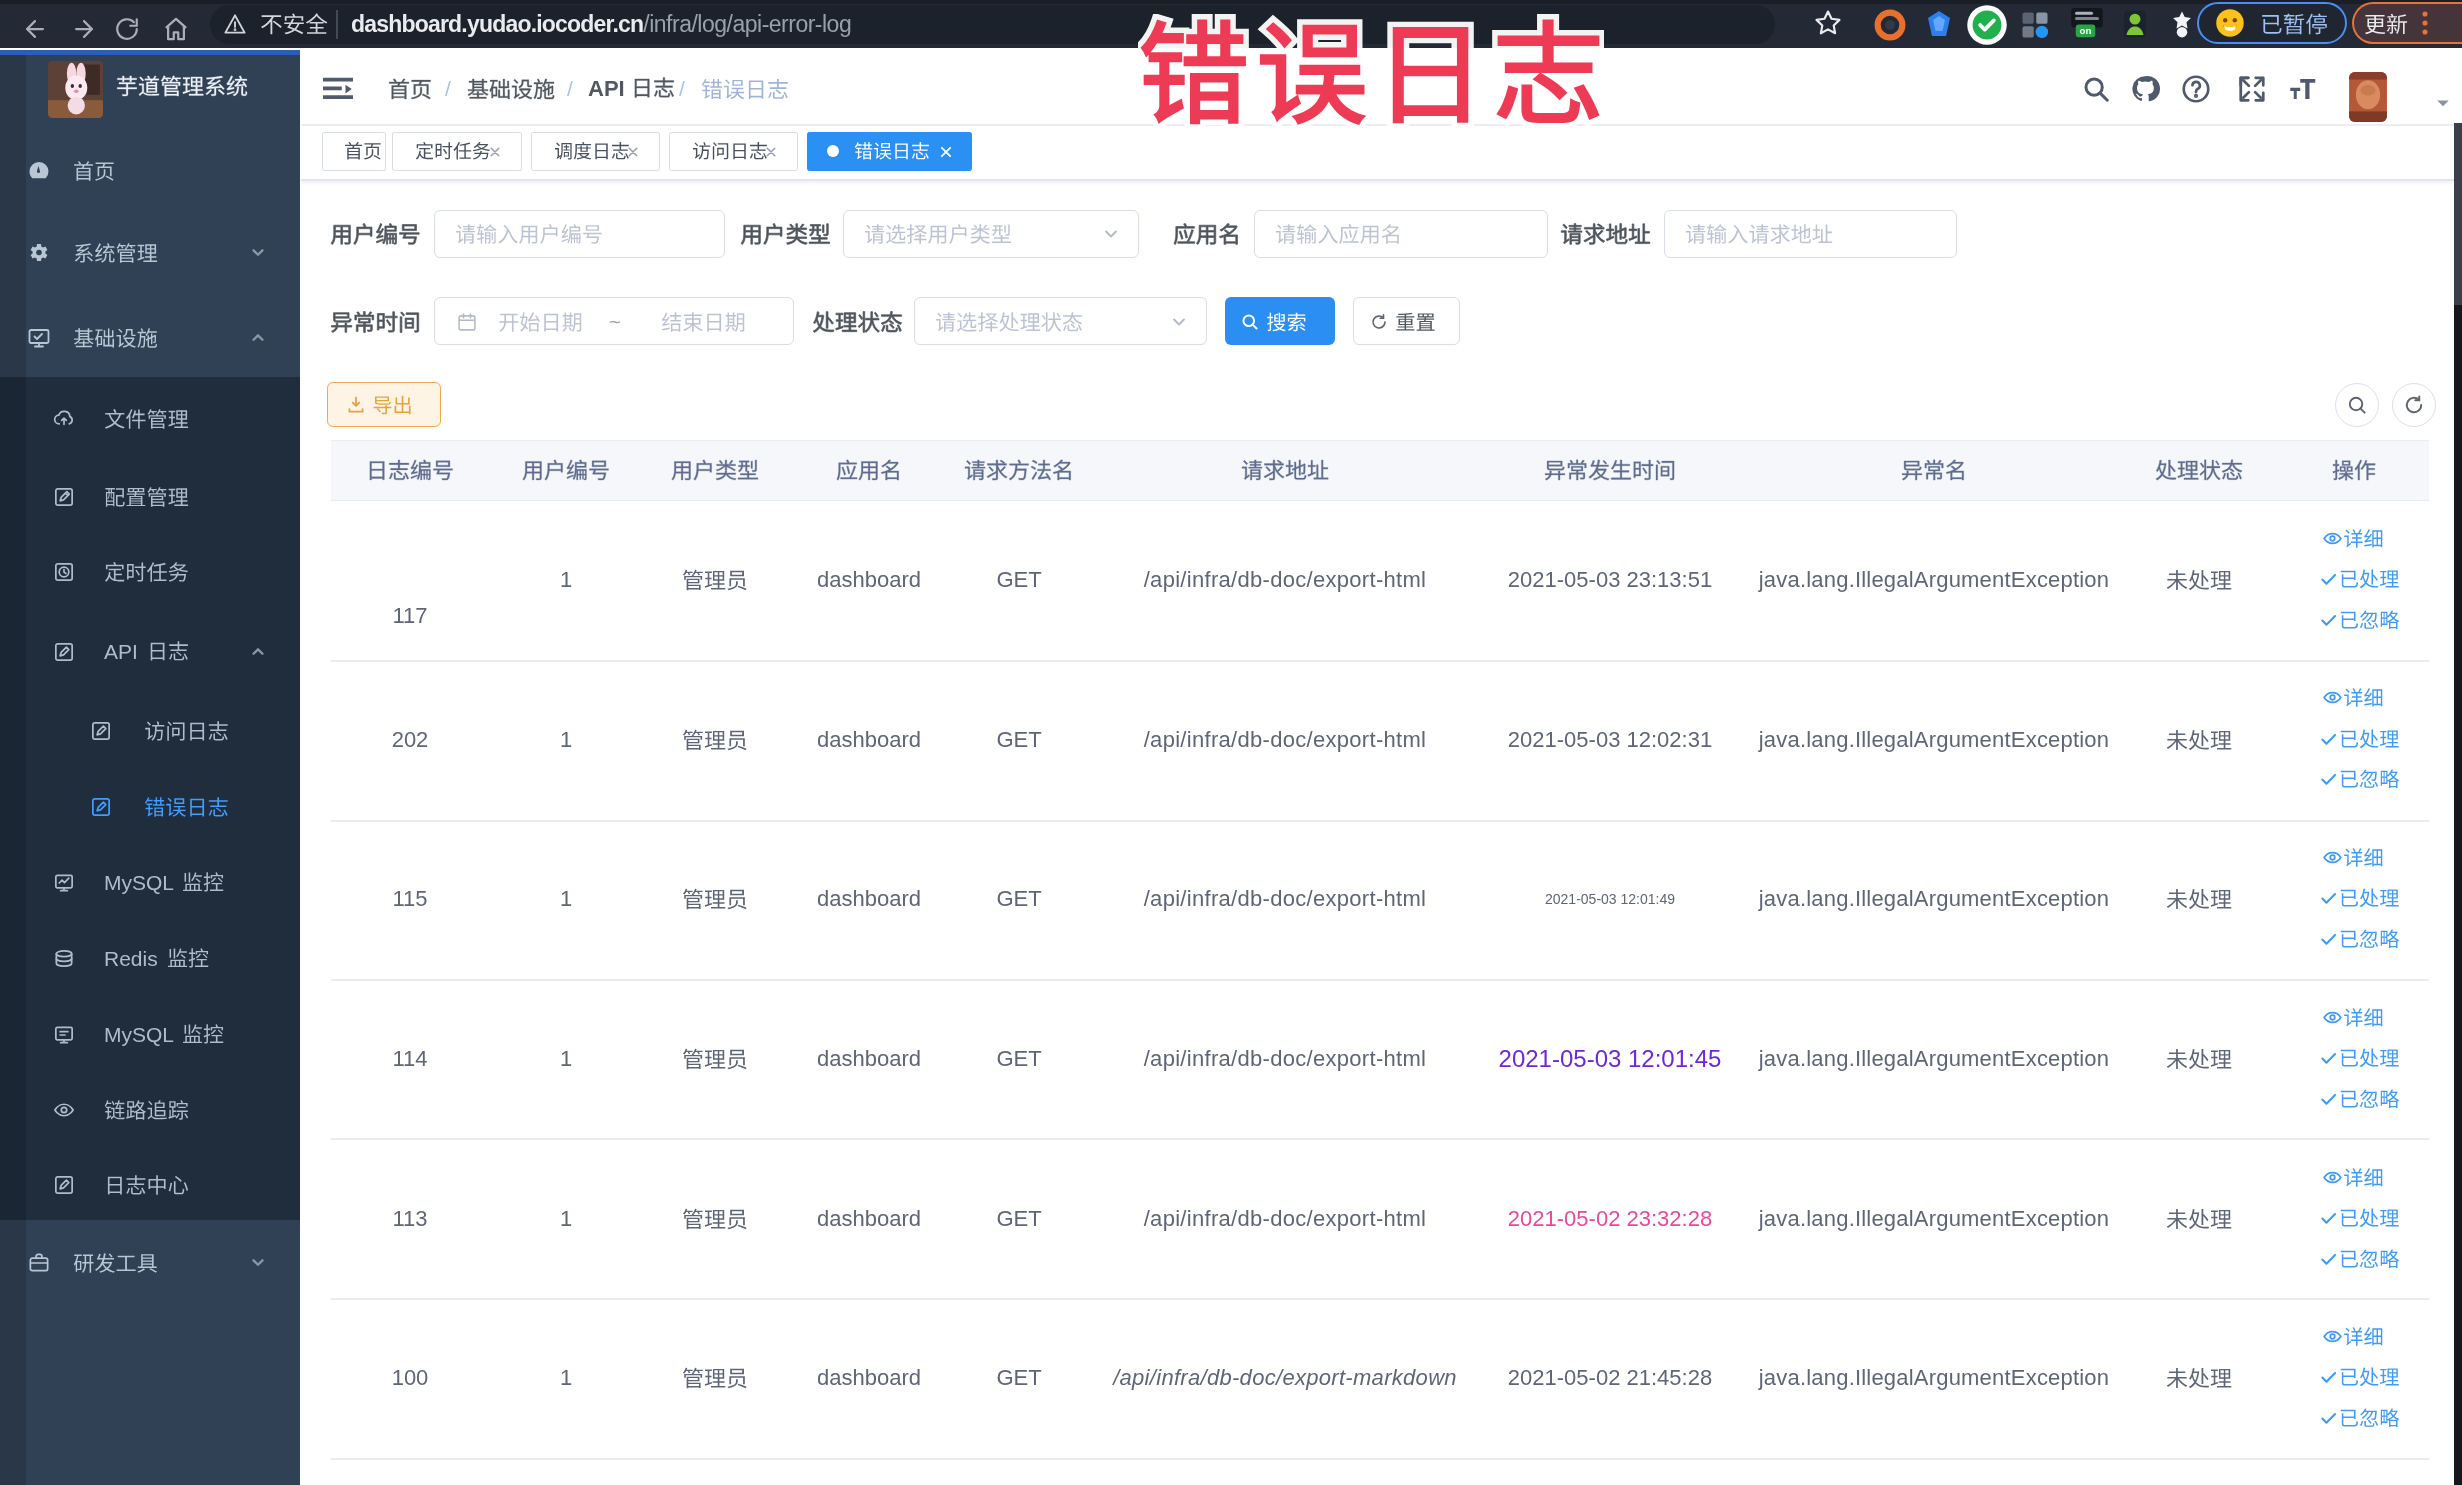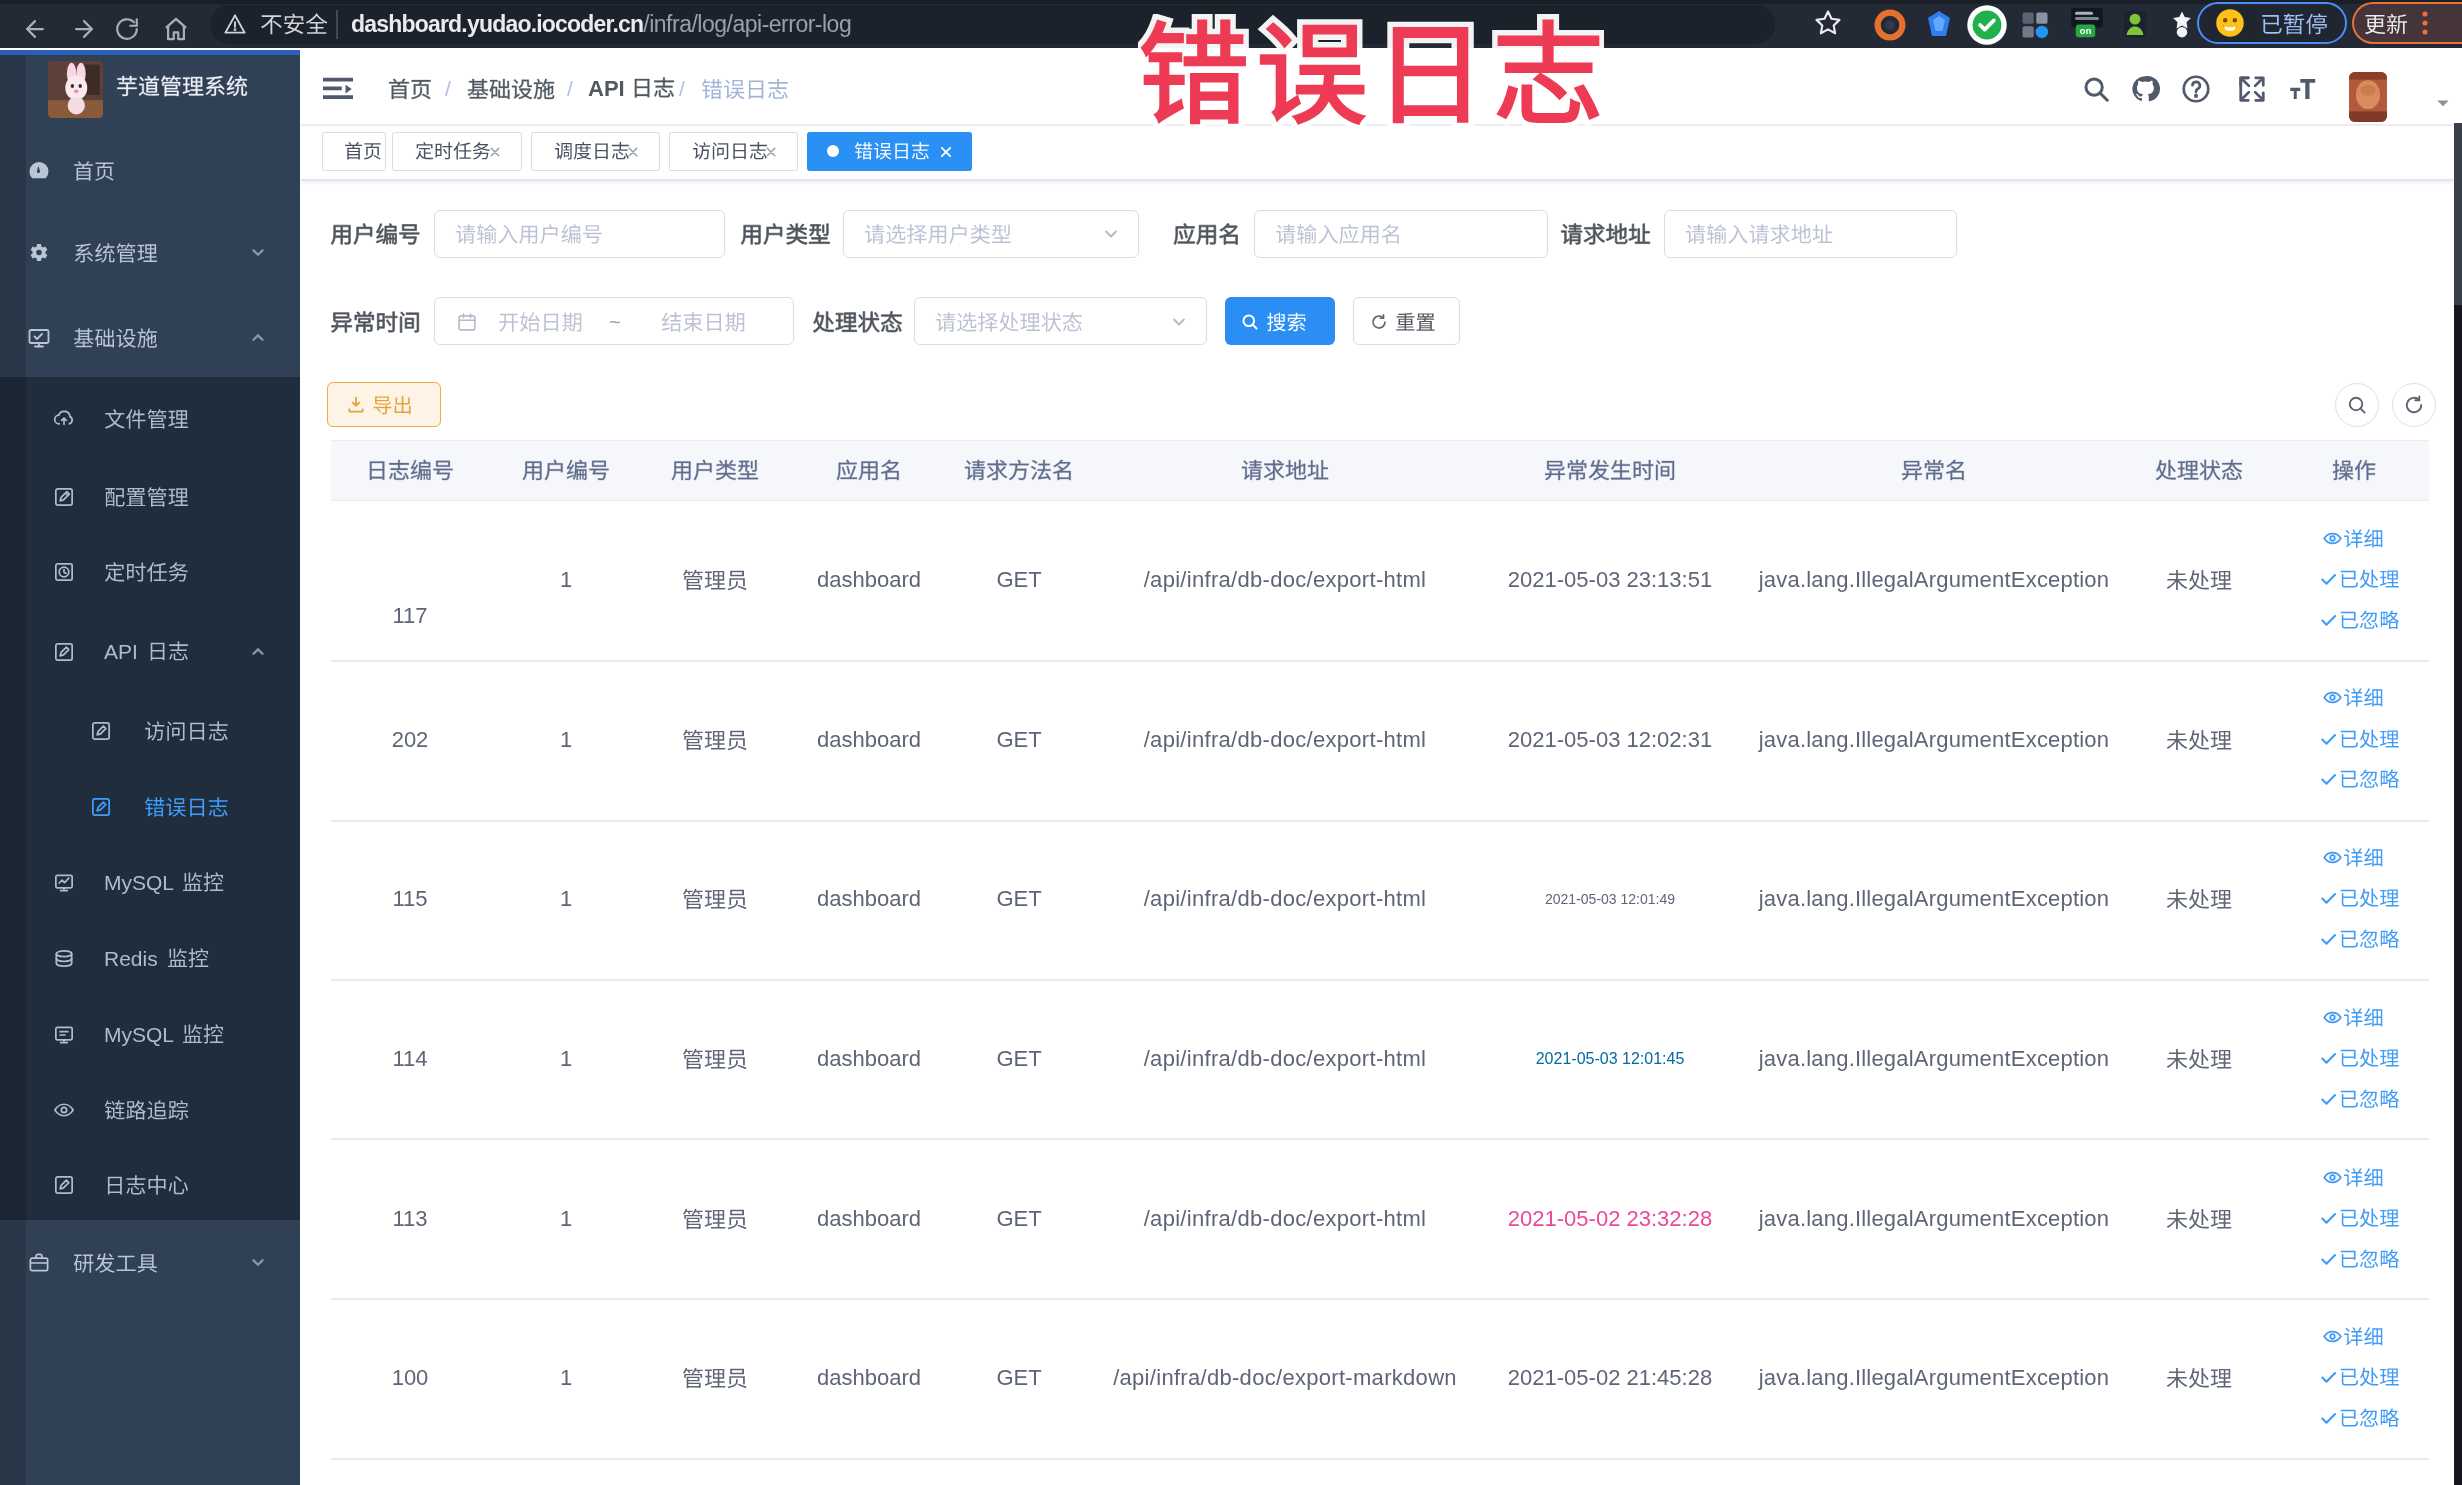--- a/index.html
+++ b/index.html
@@ -947,21 +947,21 @@
 <div style="position:absolute;left:410px;top:1059px;transform:translate(-50%,-50%);white-space:nowrap;"><span style="font-size:22px;color:#5e6577">114</span></div>
 <div style="position:absolute;left:566px;top:1059px;transform:translate(-50%,-50%);white-space:nowrap;"><span style="font-size:22px;color:#5e6577">1</span></div>
 <div style="position:absolute;left:715px;top:1059px;transform:translate(-50%,-50%);white-space:nowrap;"><svg class="ct" style="width:66px;height:23px;fill:#5e6577;vertical-align:-3.1px" viewBox="0 -900 3000 1040">
       <use href="#g7BA1" x="0"></use>
       <use href="#g7406" x="1000"></use>
       <use href="#g5458" x="2000"></use>
     </svg></div>
 <div style="position:absolute;left:869px;top:1059px;transform:translate(-50%,-50%);white-space:nowrap;"><span style="font-size:22px;color:#5e6577">dashboard</span></div>
 <div style="position:absolute;left:1019px;top:1059px;transform:translate(-50%,-50%);white-space:nowrap;"><span style="font-size:22px;color:#5e6577">GET</span></div>
 <div style="position:absolute;left:1285px;top:1059px;transform:translate(-50%,-50%);white-space:nowrap;"><span style="font-size:22px;color:#5e6577;letter-spacing:0.3px">/api/infra/db-doc/export-html</span></div>
-<div style="position:absolute;left:1610px;top:1059px;transform:translate(-50%,-50%);white-space:nowrap;"><span style="font-size:16px;color:#0369a1">2021-05-03 12:01:45</span></div>
+<div style="position:absolute;left:1610px;top:1059px;transform:translate(-50%,-50%);white-space:nowrap;"><span style="font-size:24px;color:#6d28d9">2021-05-03 12:01:45</span></div>
 <div style="position:absolute;left:1934px;top:1059px;transform:translate(-50%,-50%);white-space:nowrap;"><span style="font-size:22px;color:#5e6577;letter-spacing:0.2px">java.lang.IllegalArgumentException</span></div>
 <div style="position:absolute;left:2199px;top:1059px;transform:translate(-50%,-50%);white-space:nowrap;"><svg class="ct" style="width:66px;height:23px;fill:#5e6577;vertical-align:-3.1px" viewBox="0 -900 3000 1040">
       <use href="#g672A" x="0"></use>
       <use href="#g5904" x="1000"></use>
       <use href="#g7406" x="2000"></use>
     </svg></div>
 <div style="position:absolute;left:2353px;top:1019px;transform:translate(-50%,-50%);white-space:nowrap;"><span style="display:inline-flex;align-items:center">
       <svg class="ic" width="21" height="21" viewBox="0 0 24 24" fill="none" stroke="#3f9bf5" stroke-width="2">
         <path d="M2.5 12S6 6.5 12 6.5 21.5 12 21.5 12 18 17.5 12 17.5 2.5 12 2.5 12z"></path>
         <circle cx="12" cy="12" r="2.6"></circle>
@@ -1040,21 +1040,21 @@
     </span></div>
 <div style="position:absolute;left:410px;top:1378px;transform:translate(-50%,-50%);white-space:nowrap;"><span style="font-size:22px;color:#5e6577">100</span></div>
 <div style="position:absolute;left:566px;top:1378px;transform:translate(-50%,-50%);white-space:nowrap;"><span style="font-size:22px;color:#5e6577">1</span></div>
 <div style="position:absolute;left:715px;top:1378px;transform:translate(-50%,-50%);white-space:nowrap;"><svg class="ct" style="width:66px;height:23px;fill:#5e6577;vertical-align:-3.1px" viewBox="0 -900 3000 1040">
       <use href="#g7BA1" x="0"></use>
       <use href="#g7406" x="1000"></use>
       <use href="#g5458" x="2000"></use>
     </svg></div>
 <div style="position:absolute;left:869px;top:1378px;transform:translate(-50%,-50%);white-space:nowrap;"><span style="font-size:22px;color:#5e6577">dashboard</span></div>
 <div style="position:absolute;left:1019px;top:1378px;transform:translate(-50%,-50%);white-space:nowrap;"><span style="font-size:22px;color:#5e6577">GET</span></div>
-<div style="position:absolute;left:1285px;top:1378px;transform:translate(-50%,-50%);white-space:nowrap;"><span style="font-size:22px;color:#5e6577;letter-spacing:0.3px">/api/infra/db-doc/export-markdown</span></div>
+<div style="position:absolute;left:1285px;top:1378px;transform:translate(-50%,-50%);white-space:nowrap;font-style:italic;"><span style="font-size:22px;color:#5e6577;letter-spacing:0.3px">/api/infra/db-doc/export-markdown</span></div>
 <div style="position:absolute;left:1610px;top:1378px;transform:translate(-50%,-50%);white-space:nowrap;"><span style="font-size:22px;color:#5e6577">2021-05-02 21:45:28</span></div>
 <div style="position:absolute;left:1934px;top:1378px;transform:translate(-50%,-50%);white-space:nowrap;"><span style="font-size:22px;color:#5e6577;letter-spacing:0.2px">java.lang.IllegalArgumentException</span></div>
 <div style="position:absolute;left:2199px;top:1378px;transform:translate(-50%,-50%);white-space:nowrap;"><svg class="ct" style="width:66px;height:23px;fill:#5e6577;vertical-align:-3.1px" viewBox="0 -900 3000 1040">
       <use href="#g672A" x="0"></use>
       <use href="#g5904" x="1000"></use>
       <use href="#g7406" x="2000"></use>
     </svg></div>
 <div style="position:absolute;left:2353px;top:1338px;transform:translate(-50%,-50%);white-space:nowrap;"><span style="display:inline-flex;align-items:center">
       <svg class="ic" width="21" height="21" viewBox="0 0 24 24" fill="none" stroke="#3f9bf5" stroke-width="2">
         <path d="M2.5 12S6 6.5 12 6.5 21.5 12 21.5 12 18 17.5 12 17.5 2.5 12 2.5 12z"></path>

